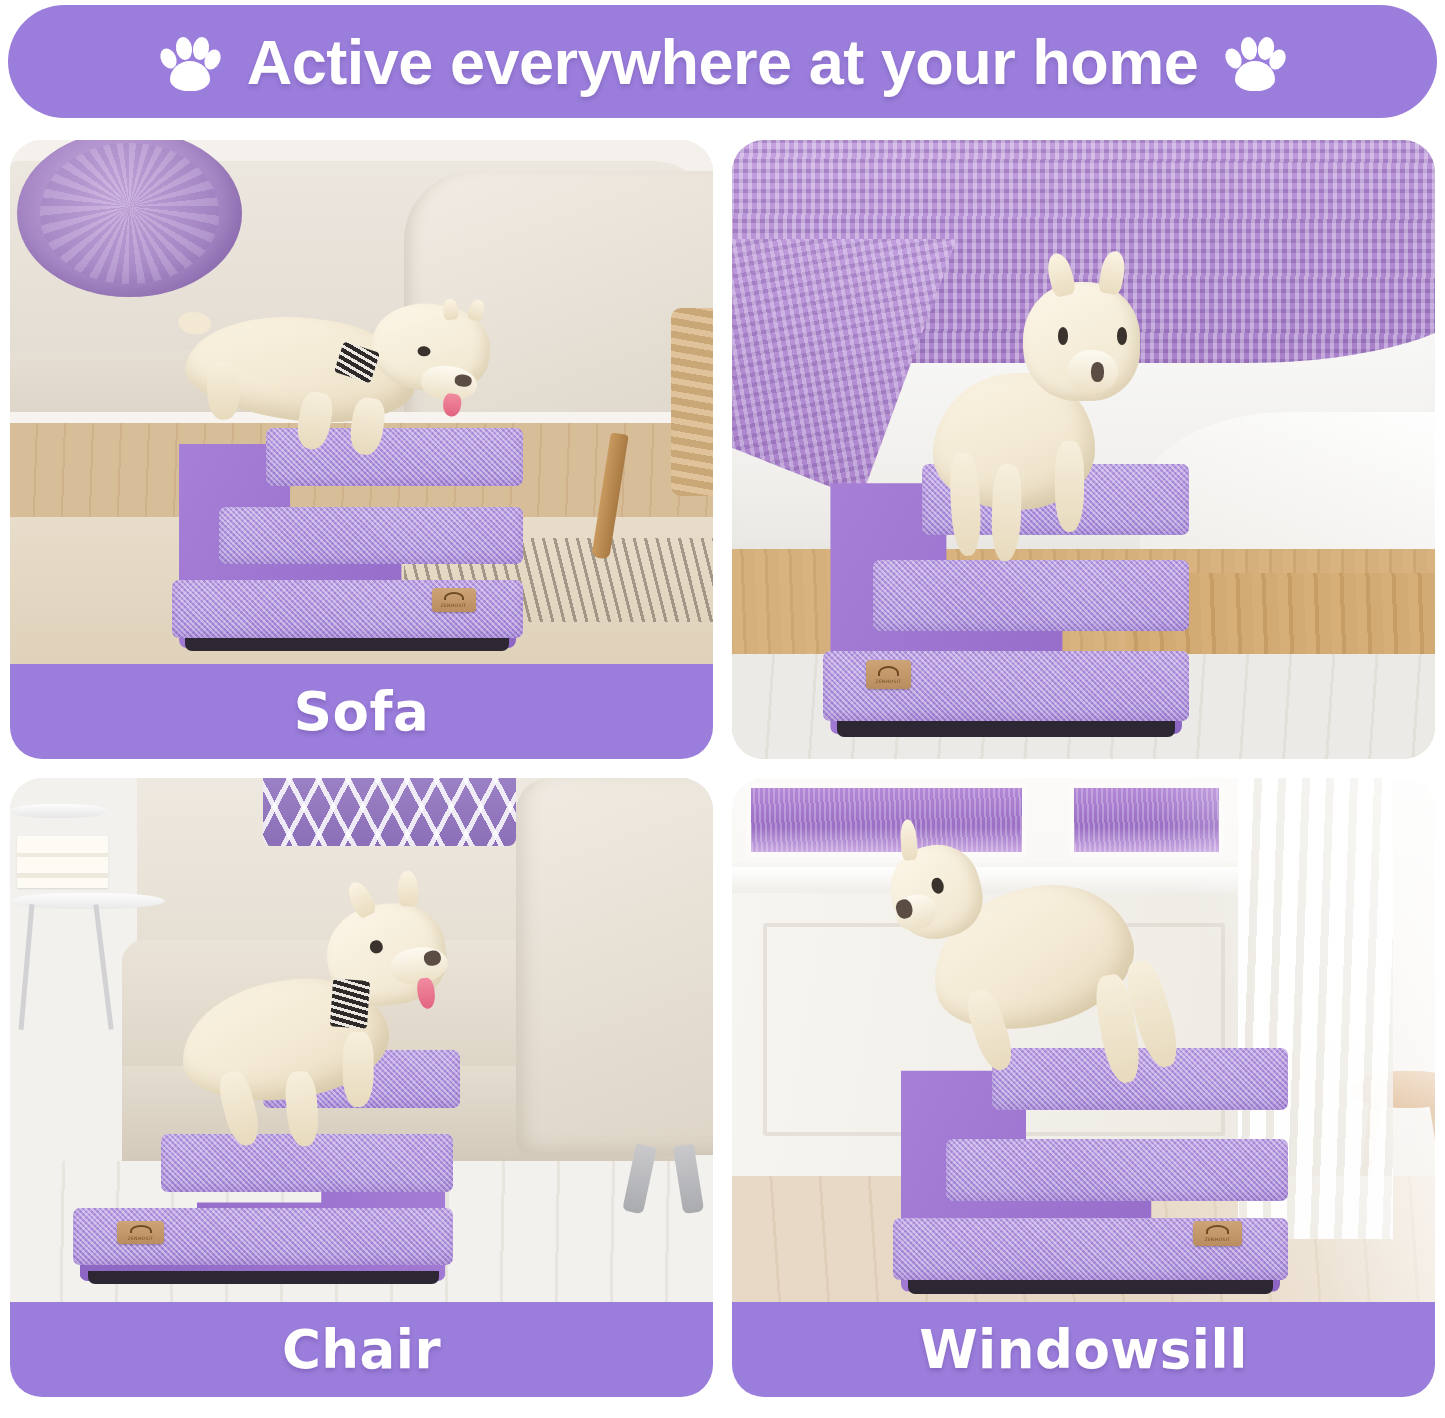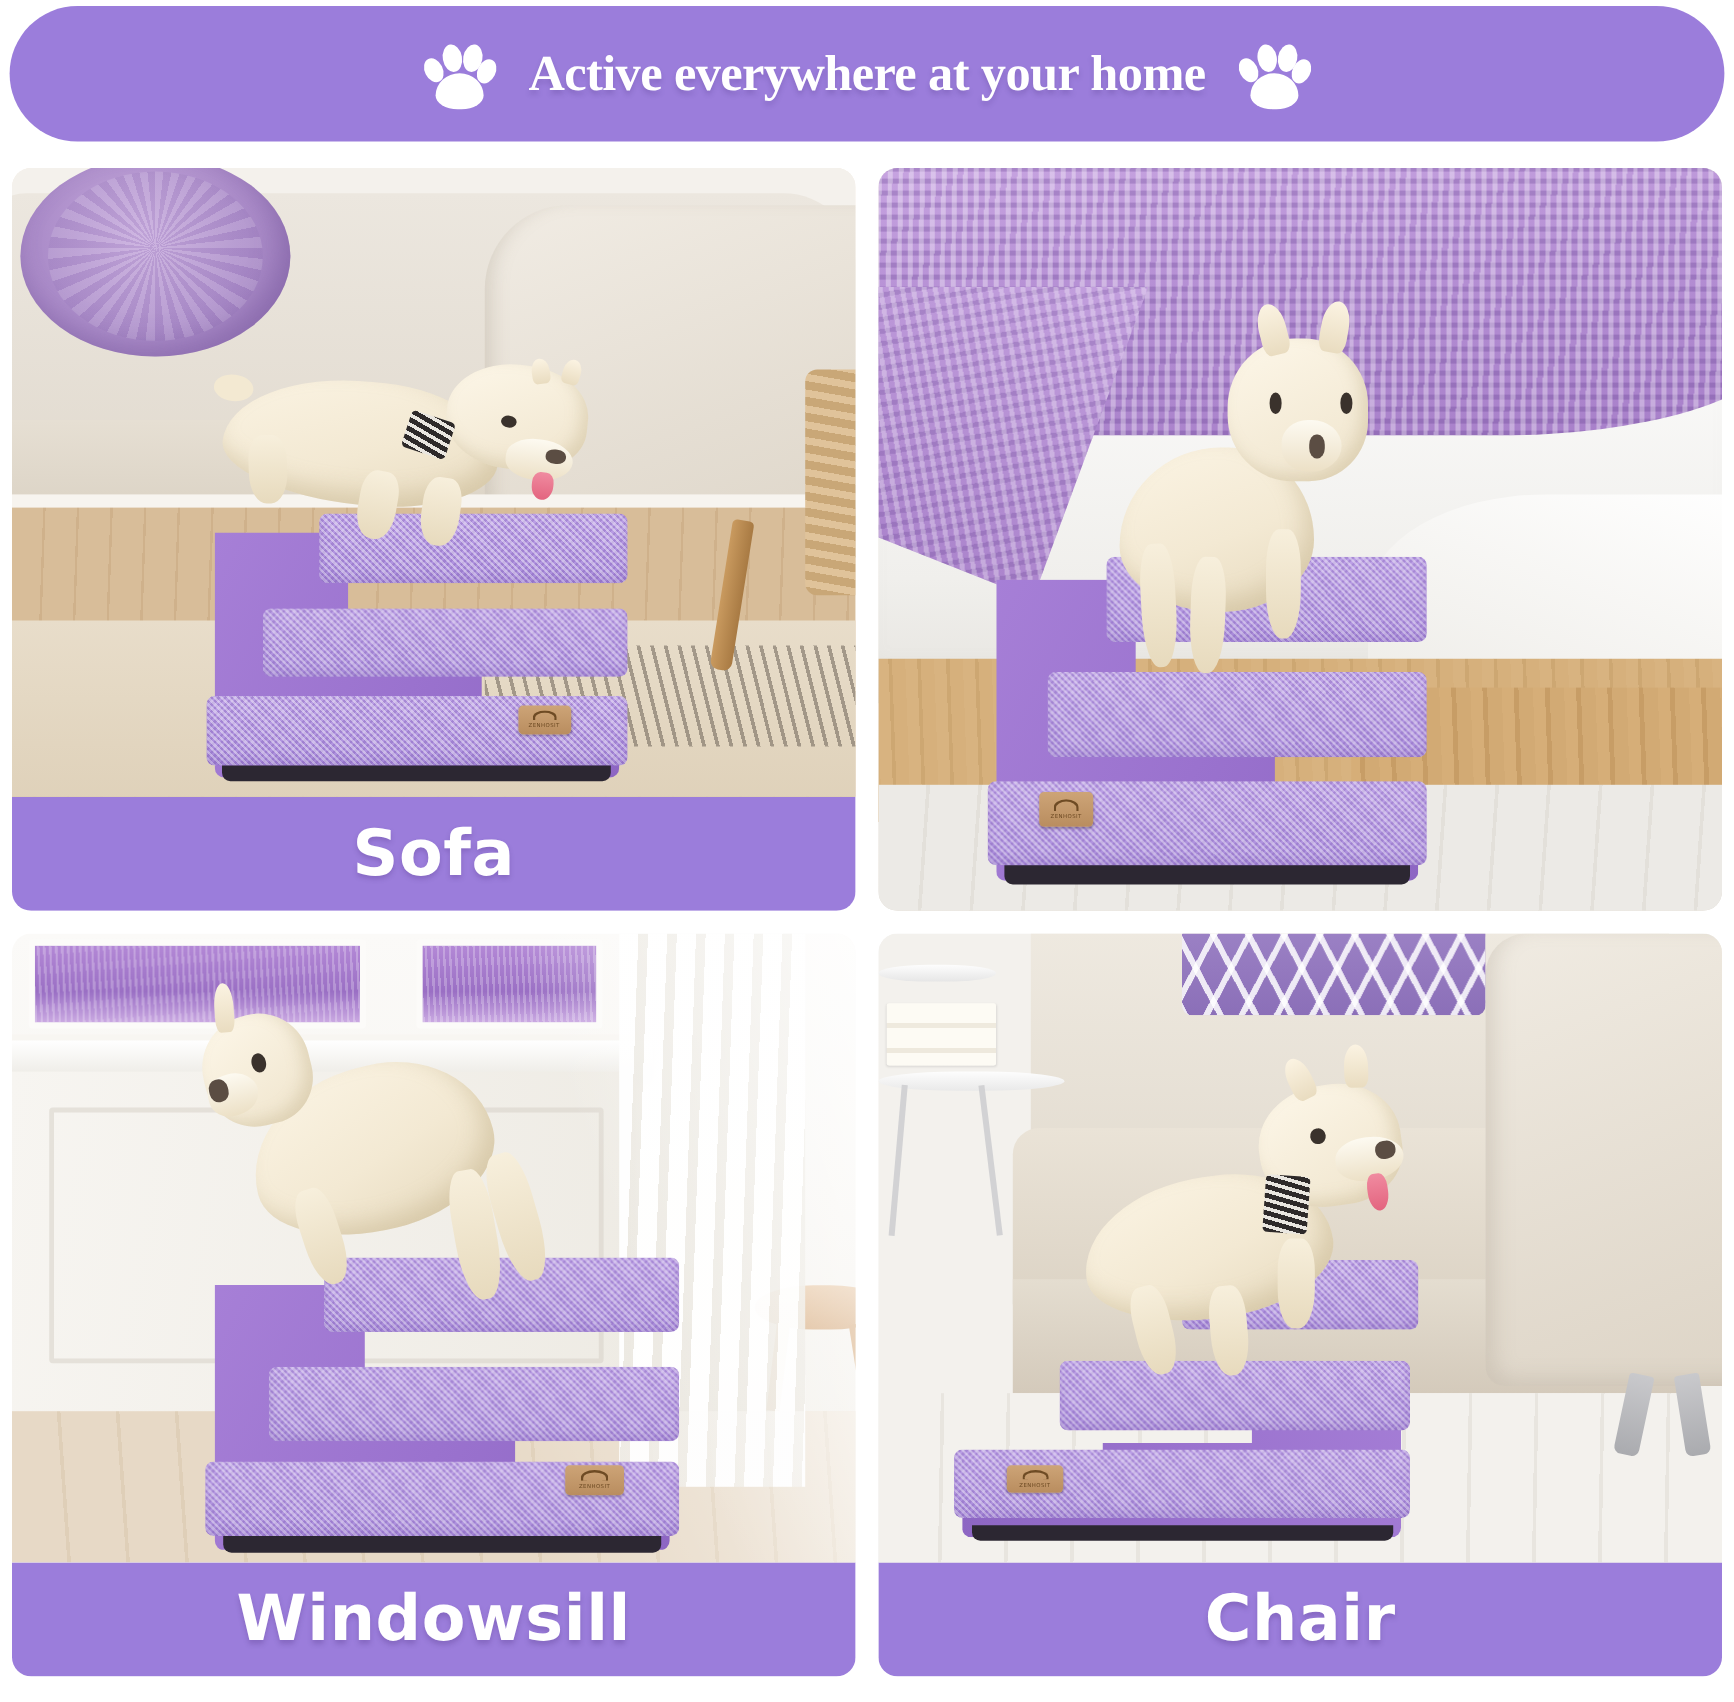--- a/index.html
+++ b/index.html
@@ -12,22 +12,22 @@
   .page { position:relative; width:1445px; height:1418px; background:#fff; }
 
   
   .banner{
     position:absolute; left:8px; top:5px; width:1429px; height:113px;
     background:#9b7ddb; border-radius:58px;
     display:flex; align-items:center; justify-content:center; gap:26px;
   }
   .banner-title{
     color:#fff;
-    font-family:Liberation Serif, serif;
-    font-size:42px; font-weight:bold; letter-spacing:-0.5px;
+    font-family:Liberation Sans, sans-serif;
+    font-size:63px; font-weight:bold; letter-spacing:-0.5px;
     text-shadow:0 3px 4px rgba(70,45,120,.22);
     white-space:nowrap;
   }
   .paw{ width:62px; height:62px; position:relative; flex:0 0 auto; }
   .paw i{ position:absolute; background:#fff; border-radius:50%; display:block; }
   .paw .t1{ width:15px; height:21px; left:2px;  top:17px; transform:rotate(-26deg); }
   .paw .t2{ width:16px; height:23px; left:17px; top:6px;  transform:rotate(-10deg); }
   .paw .t3{ width:16px; height:23px; left:34px; top:6px;  transform:rotate(10deg); }
   .paw .t4{ width:15px; height:21px; left:46px; top:18px; transform:rotate(26deg); }
   .paw .pad{
@@ -36,21 +36,21 @@
   }
 
   
   .grid{
     position:absolute; left:10px; top:140px;
     width:1425px; height:1268px;
     display:grid; grid-template-columns:703px 703px; grid-template-rows:619px 619px;
     gap:19px 19px;
   }
   .card{
-    position:relative; border-radius:16px; overflow:hidden;
+    position:relative; border-radius:32px; overflow:hidden;
     background:#fff; display:flex; flex-direction:column;
   }
   .photo{ position:relative; flex:1 1 auto; overflow:hidden; }
   .label{
     flex:0 0 95px; background:#9b7ddb;
     display:flex; align-items:center; justify-content:center;
   }
   .label-text{
     color:#fff; font-family:"DejaVu Sans", sans-serif;
     font-size:53px; font-weight:bold; letter-spacing:.5px;
@@ -476,65 +476,20 @@
           <div class="eye" style="right:38%; top:18%;"></div>
           <div class="eye" style="right:12%; top:18%;"></div>
           <div class="leg" style="left:10%; top:62%; width:13%; height:36%; transform:rotate(-3deg);"></div>
           <div class="leg" style="left:28%; top:66%; width:13%; height:34%; transform:rotate(2deg);"></div>
           <div class="leg" style="left:56%; top:58%; width:13%; height:32%;"></div>
         </div>
       </div>
     </div>
 
     <div class="card">
-      <div class="photo s4">
-        <div class="layer winframe"></div>
-        <div class="layer winpane"></div>
-        <div class="layer winpane b"></div>
-        <div class="layer sill"></div>
-        <div class="layer wainscot"></div>
-        <div class="layer floor"></div>
-        <div class="layer stool"></div>
-        <div class="layer stool-leg"></div>
-        <div class="layer stool-leg b"></div>
-        <div class="layer curtain"></div>
-        <div class="layer lightwash"></div>
-        <div class="layer floorlight"></div>
-
-        <div class="stairs" style="left:24%; top:44%; width:54%; height:54%;">
-          <div class="side"></div>
-          <div class="tread t1" style="left:24%; top:14%; width:78%;"></div>
-          <div class="tread t2" style="left:12%; top:46%; width:90%;"></div>
-          <div class="tread t3" style="left:-2%; top:74%; width:104%;"></div>
-          <div class="base"></div>
-          <div class="tag" style="right:10%; bottom:16%;">
-            <span class="mark"></span>
-            <span class="brand">ZENHOSIT</span>
-          </div>
-        </div>
-
-        <div class="dog" style="left:26%; top:8%; width:38%; height:52%; transform:rotate(-14deg);">
-          <div class="body" style="left:6%; top:24%; width:76%; height:50%;"></div>
-          <div class="head" style="left:-2%; top:0%; right:auto; width:34%; height:34%;">
-            <div class="ear l" style="left:26%; right:auto; top:-34%; width:18%; height:44%; transform:rotate(10deg);"></div>
-          </div>
-          <div class="muzzle" style="left:-2%; right:auto; top:16%; width:16%; height:13%;"></div>
-          <div class="nose" style="left:-1%; right:auto; top:17%;"></div>
-          <div class="eye" style="left:14%; right:auto; top:12%;"></div>
-          <div class="leg" style="left:16%; top:56%; width:12%; height:30%; transform:rotate(-4deg);"></div>
-          <div class="leg" style="left:62%; top:62%; width:13%; height:40%; transform:rotate(4deg);"></div>
-          <div class="leg" style="left:76%; top:60%; width:13%; height:40%; transform:rotate(-2deg);"></div>
-        </div>
-      </div>
-      <div class="label">
-        <span class="label-text">Windowsill</span>
-      </div>
-    </div>
-
-    <div class="card">
       <div class="photo s3">
         <div class="layer wall"></div>
         <div class="layer chair-back"></div>
         <div class="layer chair-seat"></div>
         <div class="layer chair-skirt"></div>
         <div class="layer chair-arm"></div>
         <div class="layer cushion"></div>
         <div class="layer table-top2"></div>
         <div class="layer books"></div>
         <div class="layer table"></div>
@@ -570,14 +525,59 @@
           <div class="leg" style="left:12%; top:66%; transform:rotate(-6deg);"></div>
           <div class="leg" style="left:34%; top:70%; transform:rotate(3deg);"></div>
           <div class="leg" style="left:56%; top:56%; transform:rotate(8deg);"></div>
         </div>
       </div>
       <div class="label">
         <span class="label-text">Chair</span>
       </div>
     </div>
 
+    <div class="card">
+      <div class="photo s4">
+        <div class="layer winframe"></div>
+        <div class="layer winpane"></div>
+        <div class="layer winpane b"></div>
+        <div class="layer sill"></div>
+        <div class="layer wainscot"></div>
+        <div class="layer floor"></div>
+        <div class="layer stool"></div>
+        <div class="layer stool-leg"></div>
+        <div class="layer stool-leg b"></div>
+        <div class="layer curtain"></div>
+        <div class="layer lightwash"></div>
+        <div class="layer floorlight"></div>
+
+        <div class="stairs" style="left:24%; top:44%; width:54%; height:54%;">
+          <div class="side"></div>
+          <div class="tread t1" style="left:24%; top:14%; width:78%;"></div>
+          <div class="tread t2" style="left:12%; top:46%; width:90%;"></div>
+          <div class="tread t3" style="left:-2%; top:74%; width:104%;"></div>
+          <div class="base"></div>
+          <div class="tag" style="right:10%; bottom:16%;">
+            <span class="mark"></span>
+            <span class="brand">ZENHOSIT</span>
+          </div>
+        </div>
+
+        <div class="dog" style="left:26%; top:8%; width:38%; height:52%; transform:rotate(-14deg);">
+          <div class="body" style="left:6%; top:24%; width:76%; height:50%;"></div>
+          <div class="head" style="left:-2%; top:0%; right:auto; width:34%; height:34%;">
+            <div class="ear l" style="left:26%; right:auto; top:-34%; width:18%; height:44%; transform:rotate(10deg);"></div>
+          </div>
+          <div class="muzzle" style="left:-2%; right:auto; top:16%; width:16%; height:13%;"></div>
+          <div class="nose" style="left:-1%; right:auto; top:17%;"></div>
+          <div class="eye" style="left:14%; right:auto; top:12%;"></div>
+          <div class="leg" style="left:16%; top:56%; width:12%; height:30%; transform:rotate(-4deg);"></div>
+          <div class="leg" style="left:62%; top:62%; width:13%; height:40%; transform:rotate(4deg);"></div>
+          <div class="leg" style="left:76%; top:60%; width:13%; height:40%; transform:rotate(-2deg);"></div>
+        </div>
+      </div>
+      <div class="label">
+        <span class="label-text">Windowsill</span>
+      </div>
+    </div>
+
   </div>
 </div>
 
 </body></html>

